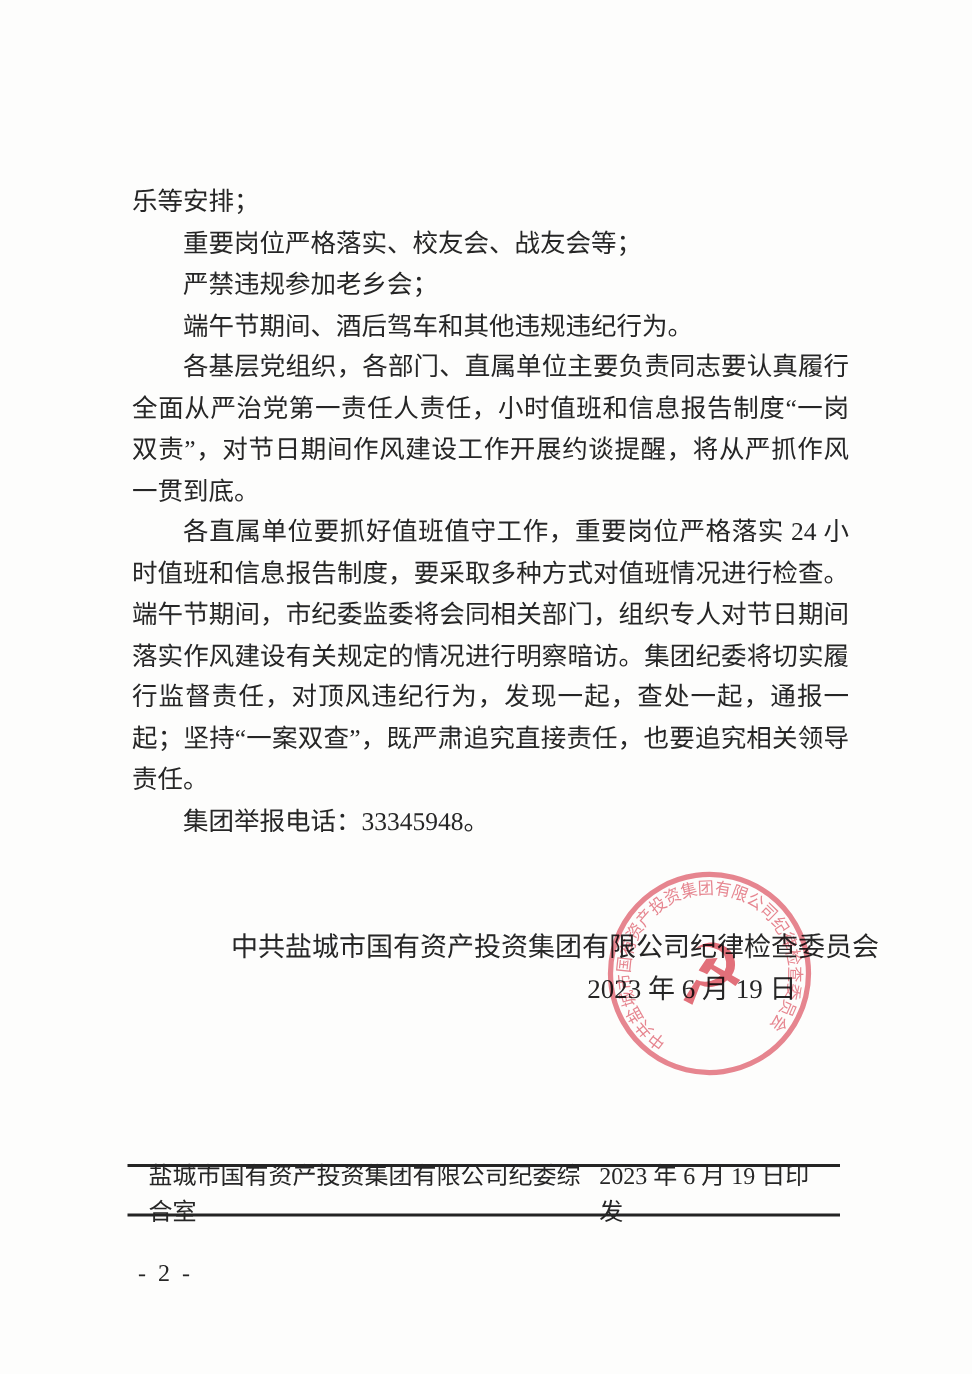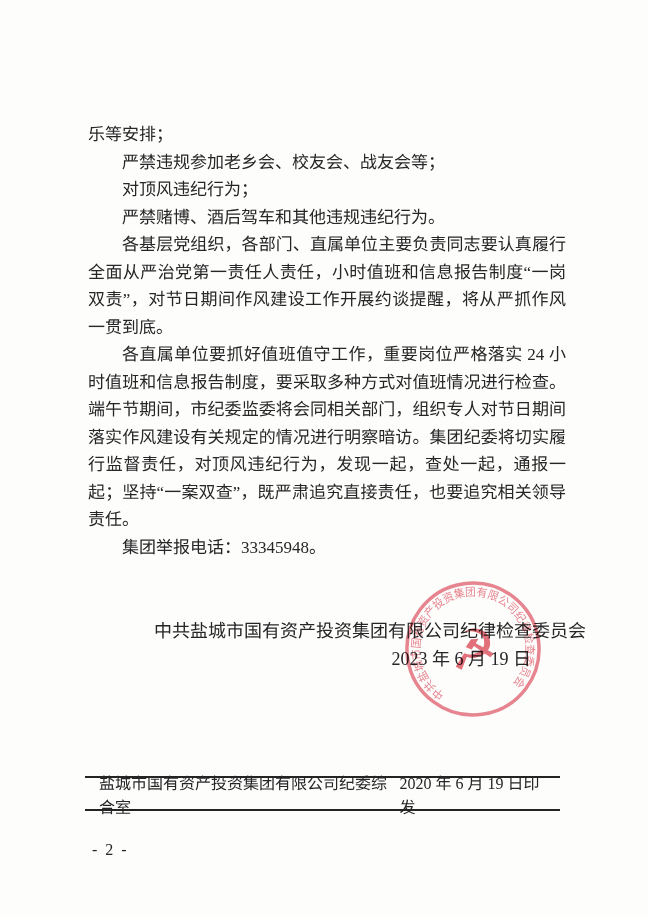--- a/index.html
+++ b/index.html
@@ -107,23 +107,23 @@
     letter-spacing: 2px;
   }
 </style>
 </head>
 <body>
 
 <div class="page">
 
   <main class="body-text">
     <p class="no-indent">乐等安排；</p>
-    <p>严禁违规参加老乡会、校友会、战友会等；</p>
-    <p>对顶风违纪行为；</p>
-    <p>严禁赌博、酒后驾车和其他违规违纪行为。</p>
+    <p>重要岗位严格落实、校友会、战友会等；</p>
+    <p>严禁违规参加老乡会；</p>
+    <p>端午节期间、酒后驾车和其他违规违纪行为。</p>
     <p>各基层党组织，各部门、直属单位主要负责同志要认真履行全面从严治党第一责任人责任，小时值班和信息报告制度“一岗双责”，对节日期间作风建设工作开展约谈提醒，将从严抓作风一贯到底。</p>
     <p>各直属单位要抓好值班值守工作，重要岗位严格落实 24 小时值班和信息报告制度，要采取多种方式对值班情况进行检查。端午节期间，市纪委监委将会同相关部门，组织专人对节日期间落实作风建设有关规定的情况进行明察暗访。集团纪委将切实履行监督责任，对顶风违纪行为，发现一起，查处一起，通报一起；坚持“一案双查”，既严肃追究直接责任，也要追究相关领导责任。</p>
     <p>集团举报电话：33345948。</p>
   </main>
 
   <div class="signature">
     <div class="sig-org">中共盐城市国有资产投资集团有限公司纪律检查委员会</div>
     <div class="sig-date">2023 年 6 月 19 日</div>
   </div>
 
@@ -134,19 +134,19 @@
       <text class="seal-ring-text">
         <textPath href="#sealTextPath" startOffset="37" textLength="258" lengthAdjust="spacingAndGlyphs">中共盐城市国有资产投资集团有限公司纪律检查委员会</textPath>
       </text>
       <text class="seal-emblem" x="76" y="95">☭</text>
     </svg>
   </div>
 
   <div class="footer-rule top"></div>
   <div class="footer-row">
     <span>盐城市国有资产投资集团有限公司纪委综合室</span>
-    <span>2020 年 6 月 19 日印发</span>
+    <span>2023 年 6 月 19 日印发</span>
   </div>
   <div class="footer-rule bottom"></div>
 
   <div class="page-number">- 2 -</div>
 
 </div>
 
 </body></html>

